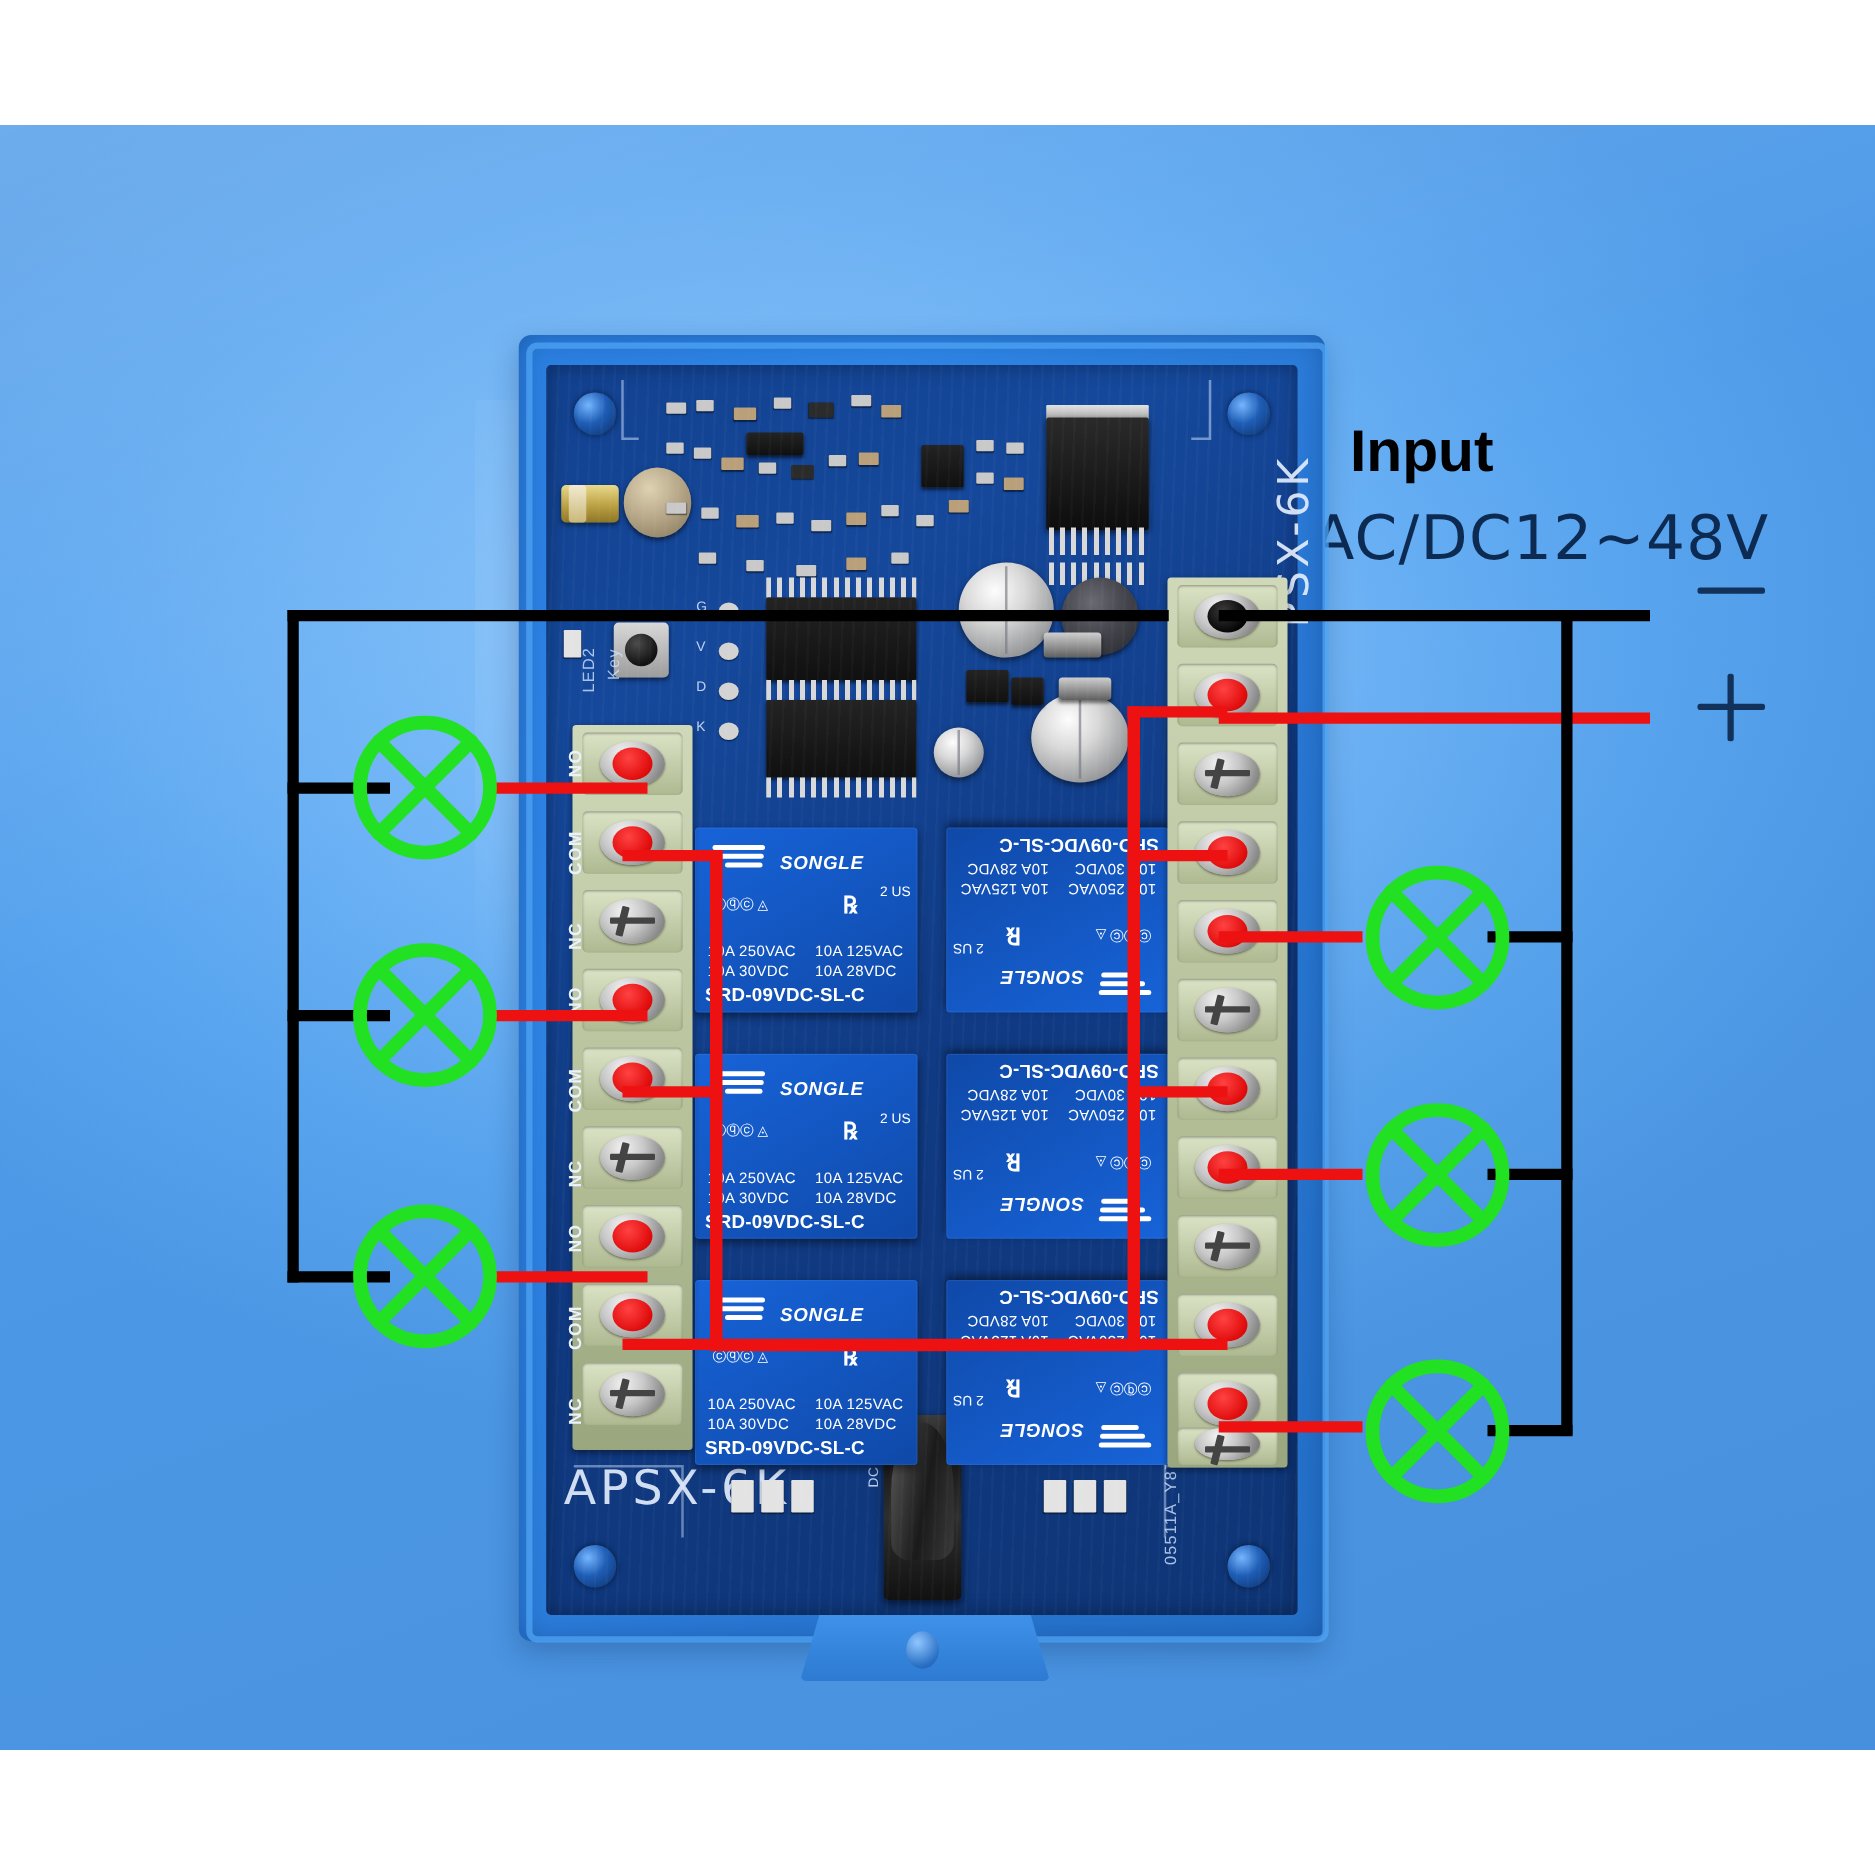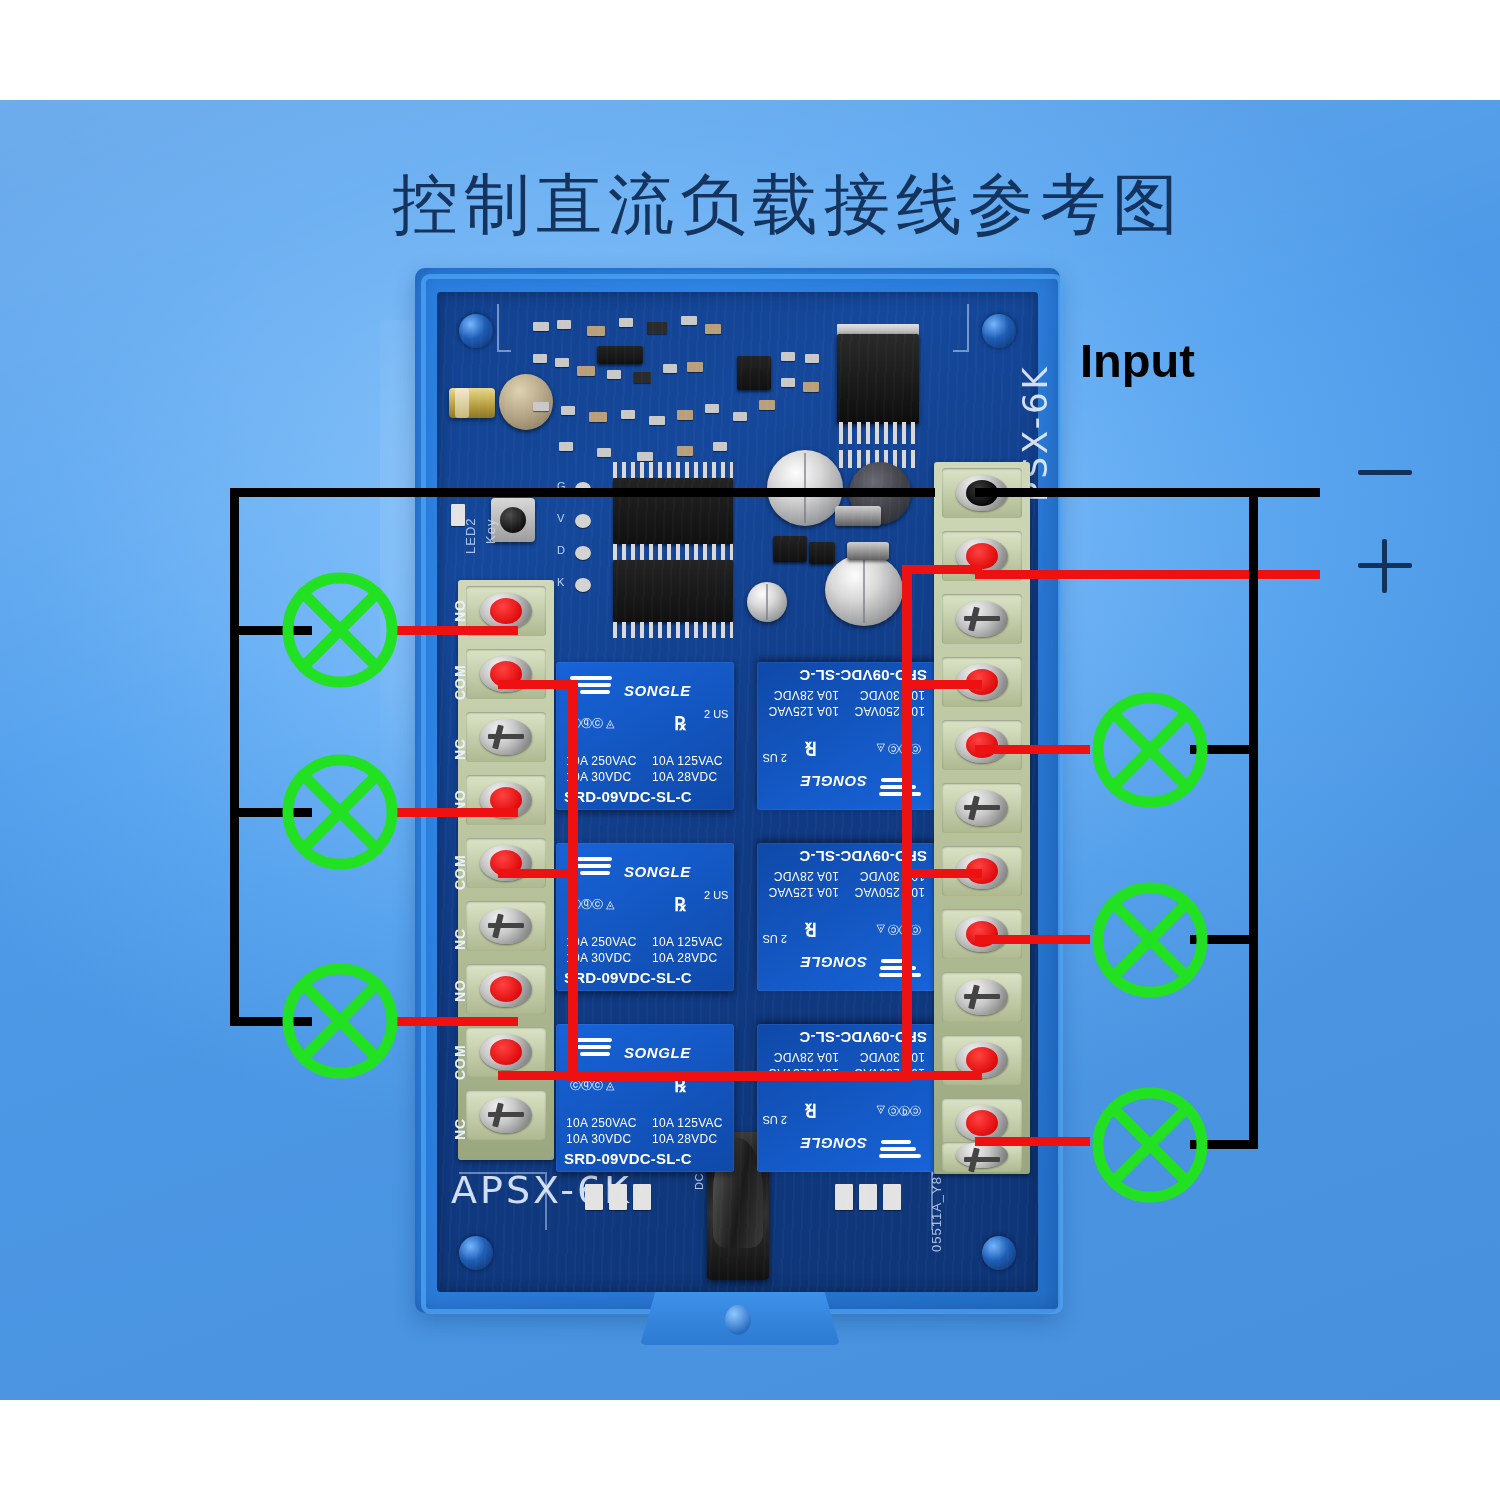--- a/index.html
+++ b/index.html
@@ -241,22 +241,22 @@
 </style>
 </head>
 <body>
 
 <div id="stage">
 
   <div class="photo">
     <div class="sheen"></div>
   </div>
 
-  <div class="title-cn">控制直流负载接线参考图</div>
   <div class="lbl-input">Input</div>
+  <div class="lbl-volt">AC/DC12~48V</div>
   <div class="sym-minus"></div>
   <div class="sym-plus-h"></div>
   <div class="sym-plus-v"></div>
 
   <div class="case"></div>
   <div class="case-rim"></div>
   <div class="case-foot"></div>
   <div class="case-foot-hole"></div>
 
   <div class="pcb">

